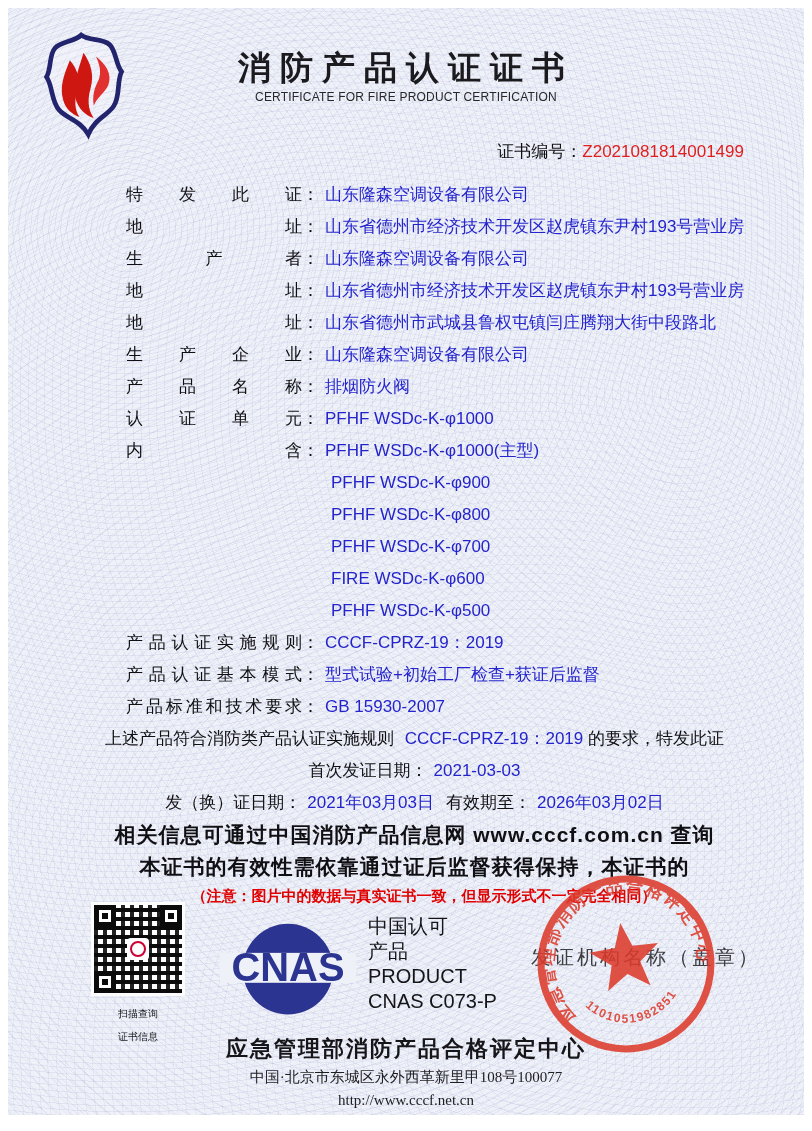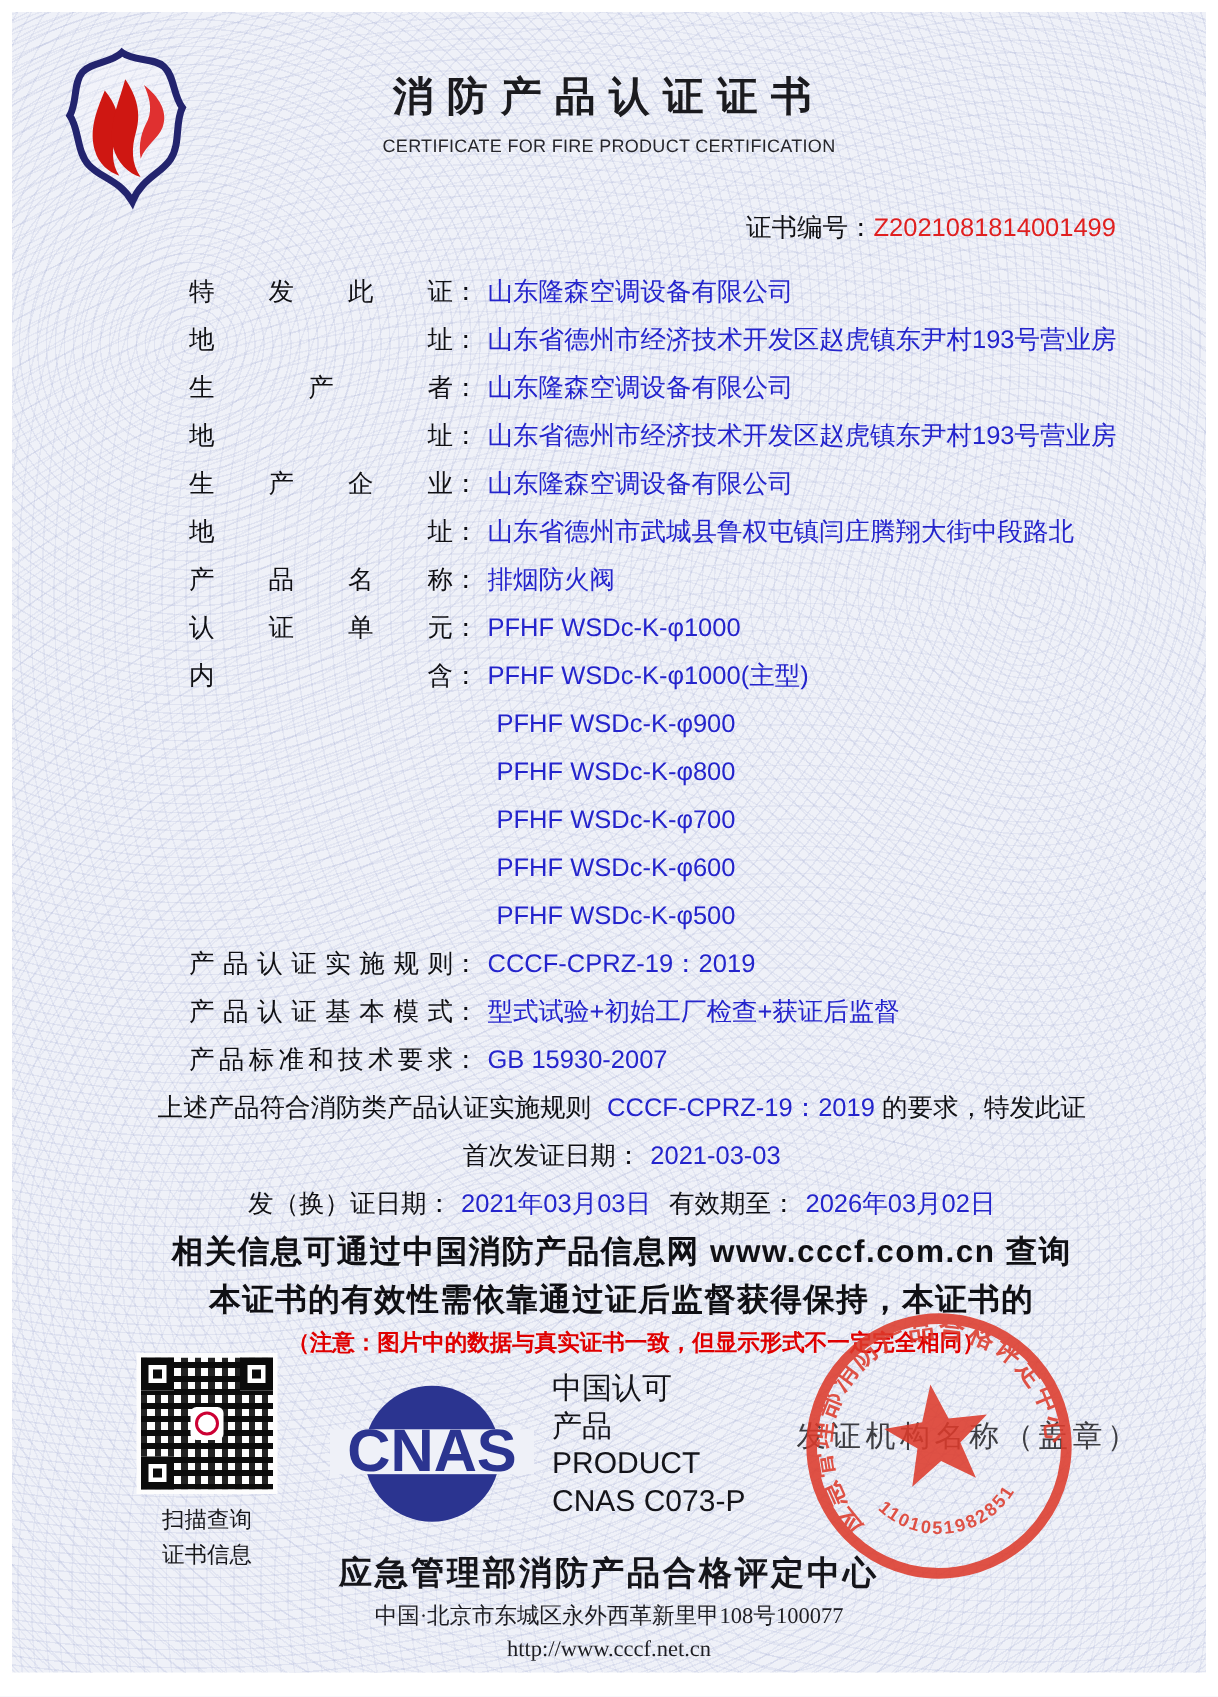--- a/index.html
+++ b/index.html
@@ -12,21 +12,21 @@
     background-color:#eff1f8;
     background-image:
       repeating-radial-gradient(circle at 15% 20%, rgba(150,160,205,.17) 0 1px, rgba(0,0,0,0) 1px 6px),
       repeating-radial-gradient(circle at 85% 35%, rgba(150,160,205,.14) 0 1px, rgba(0,0,0,0) 1px 8px),
       repeating-radial-gradient(circle at 40% 75%, rgba(150,160,205,.13) 0 1px, rgba(0,0,0,0) 1px 7px),
       repeating-radial-gradient(circle at 65% 95%, rgba(150,160,205,.12) 0 1px, rgba(0,0,0,0) 1px 9px);
     overflow:hidden;
   }
   .logo-shield{position:absolute;left:30px;top:20px;width:94px;height:120px;transform:rotate(-4deg);}
   .title{position:absolute;top:38px;left:0;right:0;text-align:center;
-    font-size:27px;font-weight:bold;letter-spacing:9px;color:#1b1b1f;}
+    font-size:33px;font-weight:bold;letter-spacing:9px;color:#1b1b1f;}
   .subtitle{position:absolute;top:82px;left:0;right:0;text-align:center;
     font-size:12px;color:#26262b;letter-spacing:0.2px;}
   .certno{position:absolute;top:132px;right:60px;font-size:17px;color:#101014;}
   .certno .red{color:#e01f1f;}
   .content{position:absolute;top:171px;left:0;right:0;}
   .row{height:32px;line-height:32px;font-size:17px;padding-left:118px;white-space:nowrap;}
   .flabel{display:inline-block;width:176px;text-align:justify;text-align-last:justify;vertical-align:top;}
   .val{color:#2424cc;margin-left:6px;}
   .row.cont{padding-left:317px;}
   .row.center{padding-left:17px;text-align:center;}
@@ -38,21 +38,21 @@
       repeating-linear-gradient(90deg, rgba(10,10,10,.9) 0 4px, rgba(0,0,0,0) 4px 9px),
       repeating-linear-gradient(0deg, #0c0c0c 0 4px, rgba(0,0,0,0) 4px 9px);
     outline:3px solid #fdfdfd;}
   .qr .finder{position:absolute;width:22px;height:22px;border:5px solid #0b0b0b;background:#fff;box-sizing:border-box;}
   .qr .finder::after{content:"";position:absolute;left:3px;top:3px;width:6px;height:6px;background:#0b0b0b;}
   .qr .f-tl{left:0;top:0;} .qr .f-tr{right:0;top:0;} .qr .f-bl{left:0;bottom:0;}
   .qr .center-logo{position:absolute;left:33px;top:33px;width:22px;height:22px;background:#fff;border-radius:4px;
     display:flex;align-items:center;justify-content:center;}
   .qr .center-logo::after{content:"";width:12px;height:12px;border-radius:50%;border:2px solid #c03;background:#fff;}
   .qr-caption{position:absolute;left:70px;top:994px;width:120px;text-align:center;
-    font-size:15px;line-height:23px;color:#17171b;}
+    font-size:10px;line-height:23px;color:#17171b;}
   .cnas-logo{position:absolute;left:212px;top:912px;}
   .cnas-text{position:absolute;left:360px;top:906px;font-size:20px;line-height:25px;color:#141419;}
   .cnas-text .cn{font-family:"Liberation Serif",serif;}
   .stamp-overlay{position:absolute;left:523px;top:936px;width:264px;white-space:nowrap;
     font-family:"Liberation Serif",serif;font-size:20px;letter-spacing:3px;color:#3d3d42;}
   .stamp{position:absolute;left:524px;top:862px;width:188px;height:188px;transform:rotate(-8deg);opacity:.87;}
   .footer-org{position:absolute;top:1026px;left:0;right:0;text-align:center;
     font-family:"Liberation Serif",serif;font-size:22px;font-weight:bold;letter-spacing:2px;color:#15151a;}
   .footer-addr{position:absolute;top:1060px;left:0;right:0;text-align:center;
     font-family:"Liberation Serif",serif;font-size:15px;color:#1d1d22;}
@@ -76,29 +76,29 @@
   <div class="subtitle">CERTIFICATE FOR FIRE PRODUCT CERTIFICATION</div>
   <div class="certno">
     <span>证书编号：</span><span class="red">Z2021081814001499</span>
   </div>
 
   <div class="content">
     <div class="row"><span class="flabel">特发此证</span><span>：</span><span class="val">山东隆森空调设备有限公司</span></div>
     <div class="row"><span class="flabel">地址</span><span>：</span><span class="val">山东省德州市经济技术开发区赵虎镇东尹村193号营业房</span></div>
     <div class="row"><span class="flabel">生产者</span><span>：</span><span class="val">山东隆森空调设备有限公司</span></div>
     <div class="row"><span class="flabel">地址</span><span>：</span><span class="val">山东省德州市经济技术开发区赵虎镇东尹村193号营业房</span></div>
+    <div class="row"><span class="flabel">地址</span><span>：</span><span class="val">山东省德州市武城县鲁权屯镇闫庄腾翔大街中段路北</span></div>
     <div class="row"><span class="flabel">生产企业</span><span>：</span><span class="val">山东隆森空调设备有限公司</span></div>
-    <div class="row"><span class="flabel">地址</span><span>：</span><span class="val">山东省德州市武城县鲁权屯镇闫庄腾翔大街中段路北</span></div>
     <div class="row"><span class="flabel">产品名称</span><span>：</span><span class="val">排烟防火阀</span></div>
     <div class="row"><span class="flabel">认证单元</span><span>：</span><span class="val">PFHF WSDc-K-φ1000</span></div>
     <div class="row"><span class="flabel">内含</span><span>：</span><span class="val">PFHF WSDc-K-φ1000(主型)</span></div>
     <div class="row cont"><span class="val">PFHF WSDc-K-φ900</span></div>
     <div class="row cont"><span class="val">PFHF WSDc-K-φ800</span></div>
     <div class="row cont"><span class="val">PFHF WSDc-K-φ700</span></div>
-    <div class="row cont"><span class="val">PFHF WSDc-K-φ600</span></div>
+    <div class="row cont"><span class="val">FIRE WSDc-K-φ600</span></div>
     <div class="row cont"><span class="val">PFHF WSDc-K-φ500</span></div>
     <div class="row"><span class="flabel">产品认证实施规则</span><span>：</span><span class="val">CCCF-CPRZ-19：2019</span></div>
     <div class="row"><span class="flabel">产品认证基本模式</span><span>：</span><span class="val">型式试验+初始工厂检查+获证后监督</span></div>
     <div class="row"><span class="flabel">产品标准和技术要求</span><span>：</span><span class="val">GB 15930-2007</span></div>
     <div class="row center">
       <span>上述产品符合消防类产品认证实施规则 </span><span class="val">CCCF-CPRZ-19：2019</span><span> 的要求，特发此证</span>
     </div>
     <div class="row center">
       <span>首次发证日期：</span><span class="val">2021-03-03</span>
     </div>

